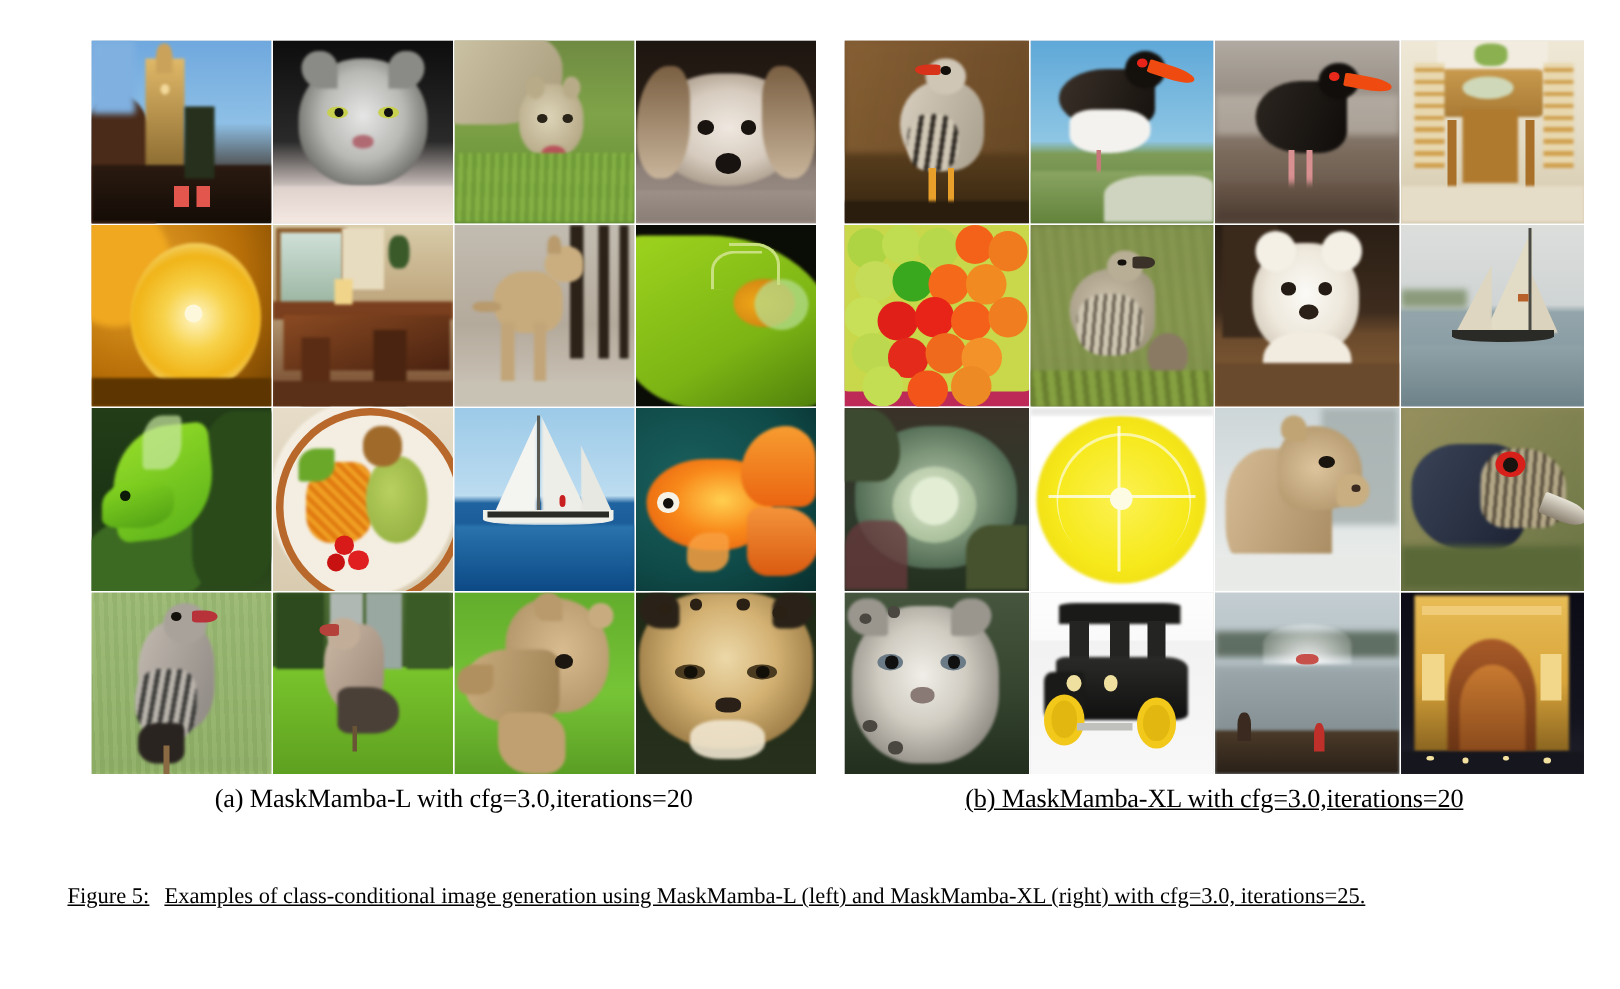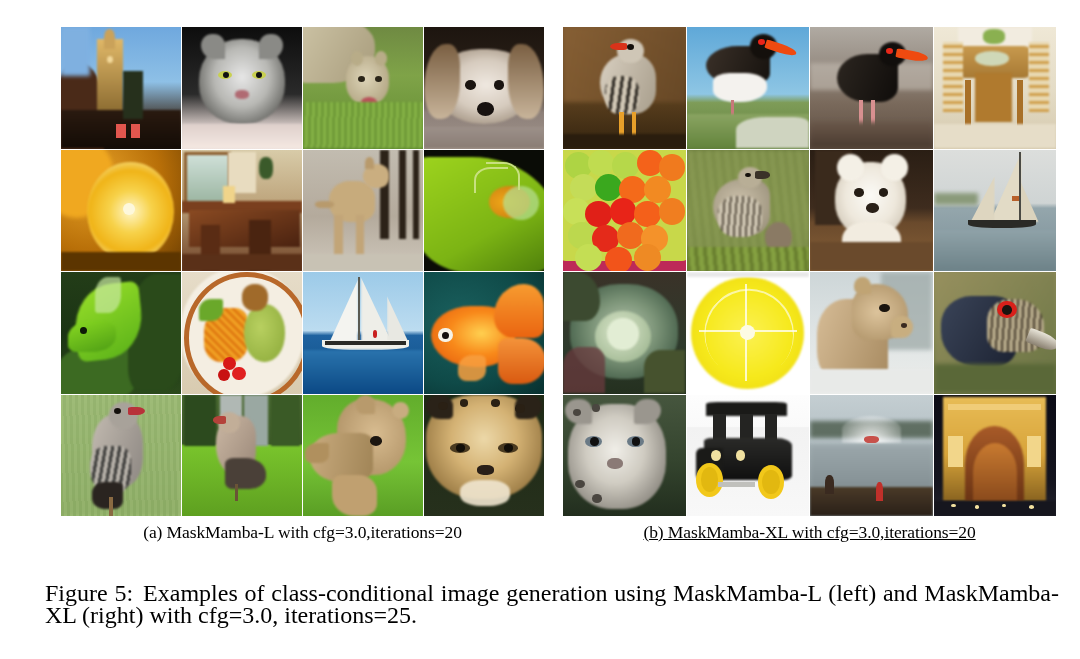--- a/index.html
+++ b/index.html
@@ -66,24 +66,25 @@
   }
   #subcap-a { left: 49px;  width: 483px; }
   #subcap-b { left: 551px; width: 493px; text-decoration: underline; }
 
   
   #figure-caption {
     position: absolute;
     left: 33px;
     top: 582px;
     width: 1014px;
-    font-size: 24px;
-    line-height: 22px;
+    font-size: 15px;
+    line-height: 33px;
     text-align: justify;
     text-justify: inter-word;
+    text-decoration: underline;
   }
   #figure-caption .cap-label { }
   #figure-caption .cap-gap { display: inline-block; width: 10px; }
   .blob     { position:absolute; border-radius:50%; }
 
   
   .soft { filter: blur(1.1px); }
   .soft2 { filter: blur(2.2px); }
 </style>
 </head>

